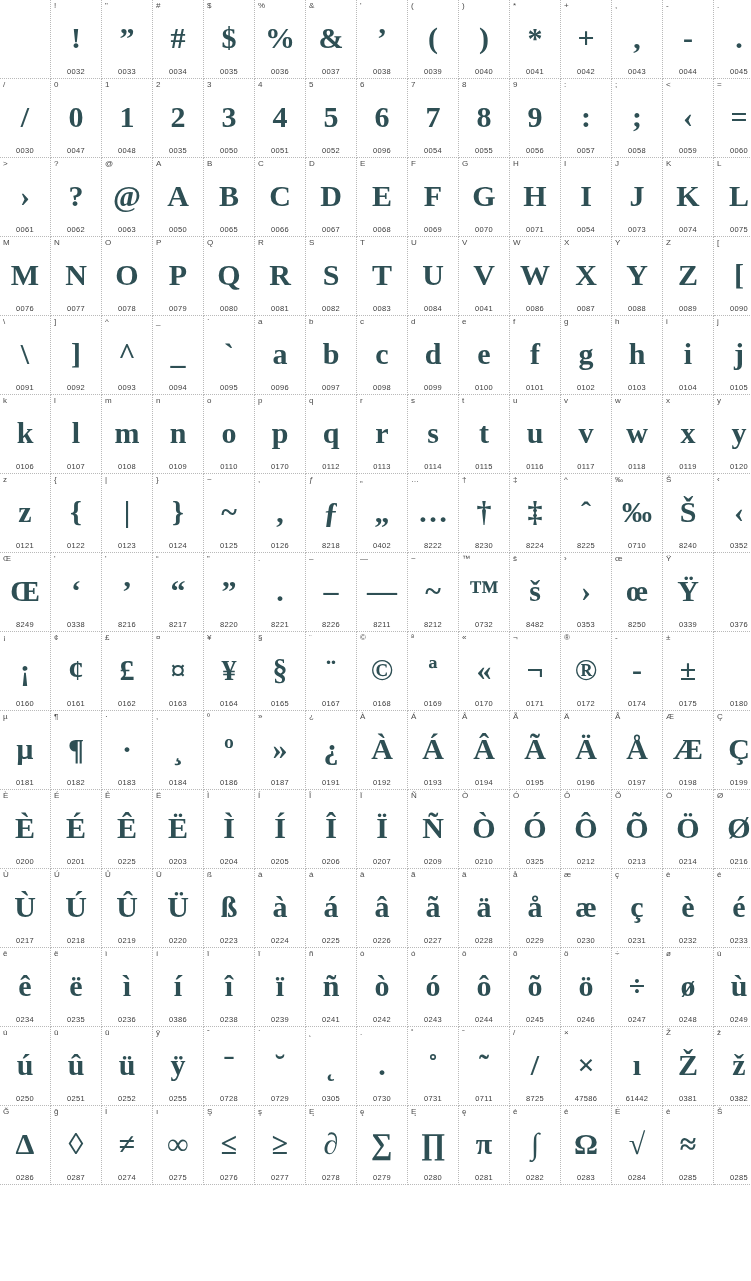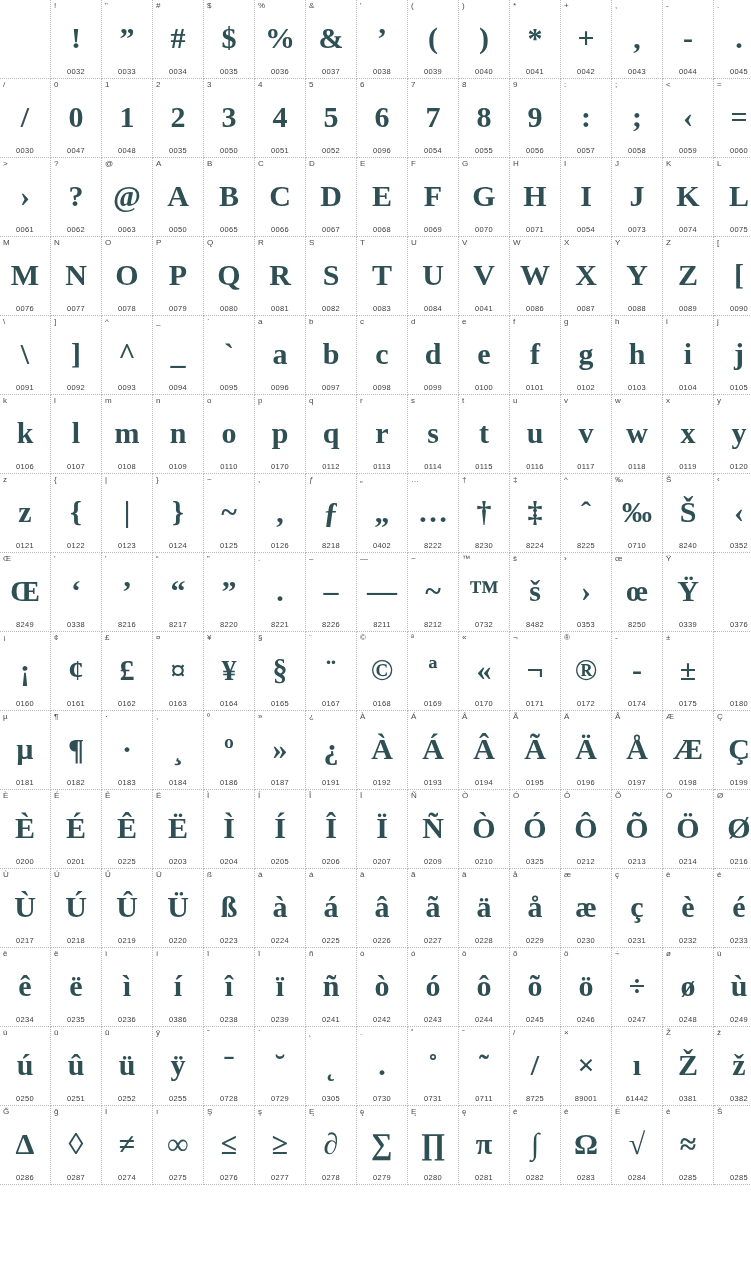--- a/index.html
+++ b/index.html
@@ -1122,21 +1122,21 @@
           <div class="code">0711</div>
         </td>
         <td class="cell">
           <div class="corner">/</div>
           <div class="glyph">/</div>
           <div class="code">8725</div>
         </td>
         <td class="cell">
           <div class="corner">×</div>
           <div class="glyph">×</div>
-          <div class="code">89001</div>
+          <div class="code">47586</div>
         </td>
         <td class="cell">
           <div class="corner"></div>
           <div class="glyph">ı</div>
           <div class="code">61442</div>
         </td>
         <td class="cell">
           <div class="corner">Ž</div>
           <div class="glyph">Ž</div>
           <div class="code">0381</div>

